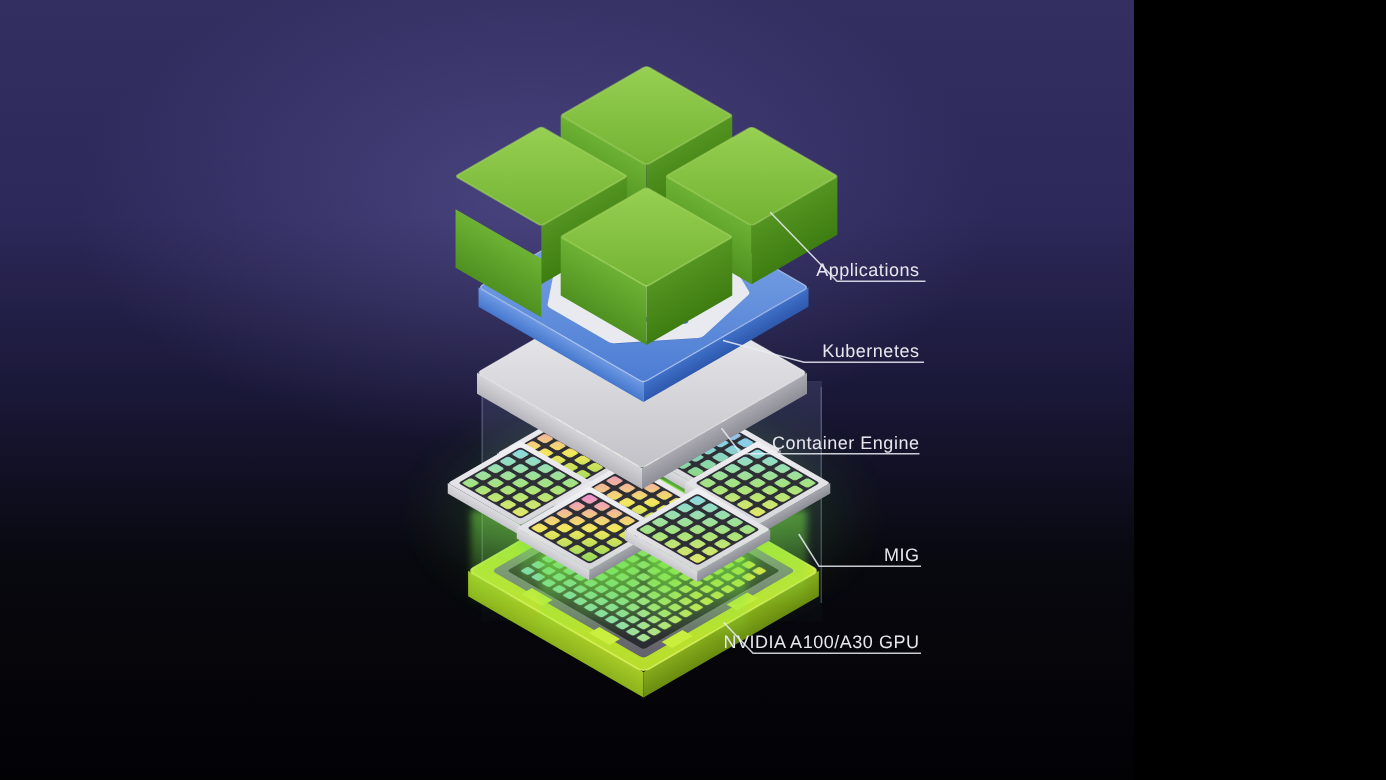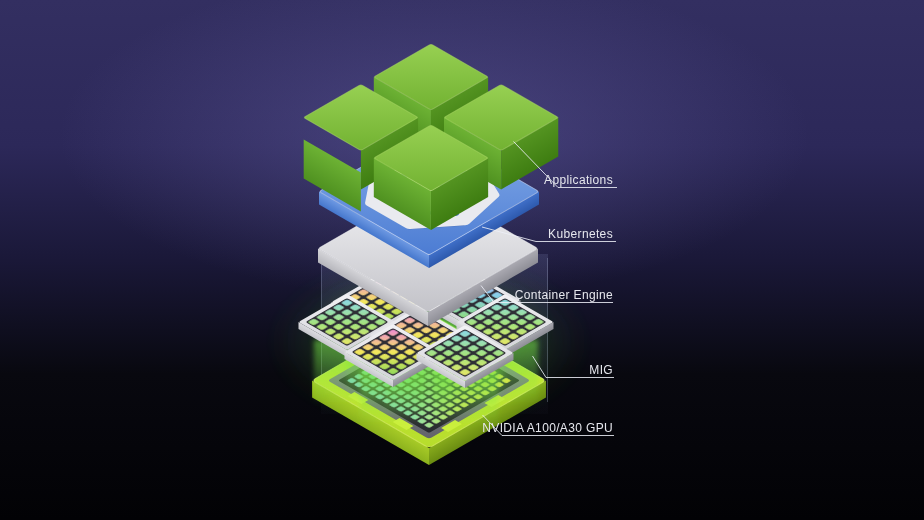--- a/index.html
+++ b/index.html
@@ -1,16 +1,16 @@
 <!DOCTYPE html>
 <html><head>
 <meta charset="utf-8">
 <style>
   html,body{margin:0;padding:0;background:#000;}
-  #stage{position:relative;width:924px;height:520px;overflow:hidden;
+  #stage{position:relative;width:756px;height:520px;overflow:hidden;
          background:linear-gradient(180deg,#332f61 0%,#2c2859 28%,#1a1838 50%,#08080f 72%,#020205 100%);}
   #stage::before{content:"";position:absolute;inset:0;
          background:radial-gradient(ellipse 58% 45% at 47% 26%, rgba(110,104,175,.42), rgba(110,104,175,0) 70%);}
   svg{position:absolute;inset:0;}
   .lead{fill:none;stroke:rgba(236,239,247,.85);stroke-width:1;}
   .lbl{fill:#e6e7ed;font-family:"Liberation Sans",sans-serif;font-size:12px;letter-spacing:.35px;text-anchor:end;}
 </style>
 </head>
 <body>
 

